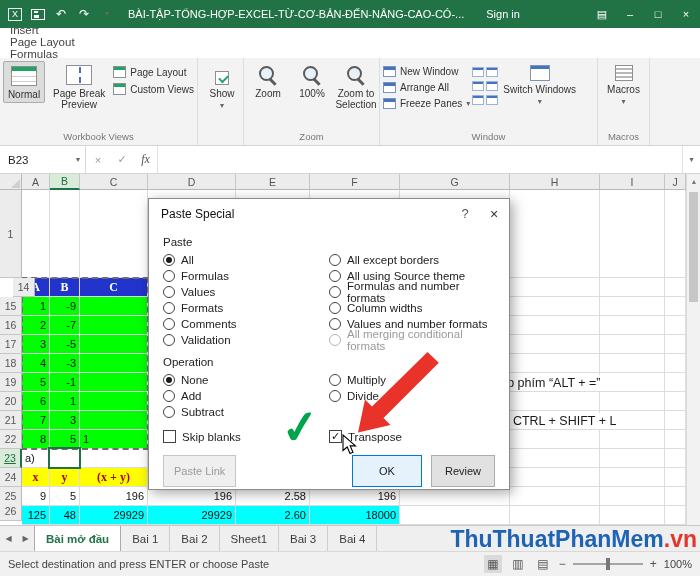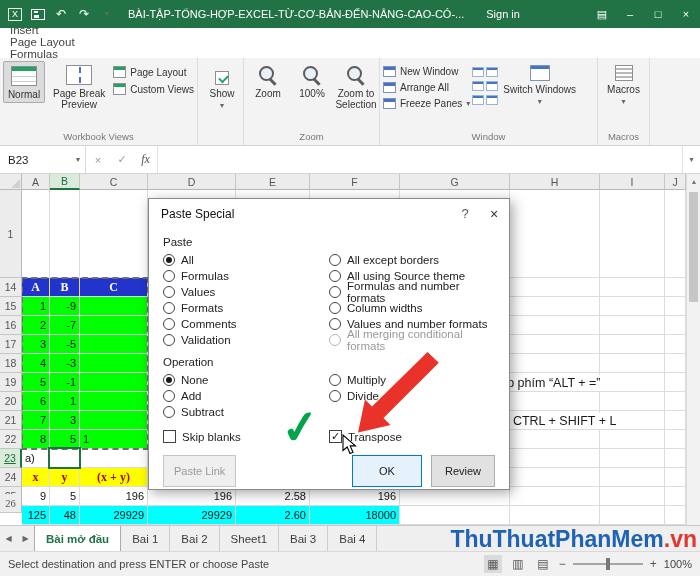--- a/index.html
+++ b/index.html
@@ -463,33 +463,33 @@
       <div class="colhdr sel" style="left: 50px; width: 30px;">B</div>
       <div class="colhdr" style="left: 80px; width: 68px;">C</div>
       <div class="colhdr" style="left: 148px; width: 88px;">D</div>
       <div class="colhdr" style="left: 236px; width: 74px;">E</div>
       <div class="colhdr" style="left: 310px; width: 90px;">F</div>
       <div class="colhdr" style="left: 400px; width: 110px;">G</div>
       <div class="colhdr" style="left: 510px; width: 90px;">H</div>
       <div class="colhdr" style="left: 600px; width: 65px;">I</div>
       <div class="colhdr" style="left: 665px; width: 21px;">J</div>
       <div class="rowhdr" style="top: 16px; height: 88px;">1</div>
-      <div class="rowhdr" style="top: 104px; height: 19px;">14</div>
+      <div class="rowhdr" style="top: 104px; height: 19px; margin-left: 13px;">14</div>
       <div class="rowhdr" style="top: 123px; height: 19px;">15</div>
       <div class="rowhdr" style="top: 142px; height: 19px;">16</div>
       <div class="rowhdr" style="top: 161px; height: 19px;">17</div>
       <div class="rowhdr" style="top: 180px; height: 19px;">18</div>
       <div class="rowhdr" style="top: 199px; height: 19px;">19</div>
       <div class="rowhdr" style="top: 218px; height: 19px;">20</div>
       <div class="rowhdr" style="top: 237px; height: 19px;">21</div>
       <div class="rowhdr" style="top: 256px; height: 19px;">22</div>
       <div class="rowhdr sel" style="top: 275px; height: 19px;">23</div>
       <div class="rowhdr" style="top: 294px; height: 19px;">24</div>
       <div class="rowhdr" style="top: 313px; height: 19px;">25</div>
-      <div class="rowhdr" style="top: 320px; height: 19px; font-family: Liberation Serif, serif;">26</div>
+      <div class="rowhdr" style="top: 328px; height: 19px;">26</div>
       <div class="ovtext" style="top: 201px;">ợp phím “ALT + =”</div>
       <div class="ovtext" style="top: 239px;">m CTRL + SHIFT + L</div>
     </div>
 
   <div id="dialog">
     <div class="dlg-title">
       <span>Paste Special</span>
       <span class="dlg-help">?</span>
       <span class="dlg-close">×</span>
     </div>

